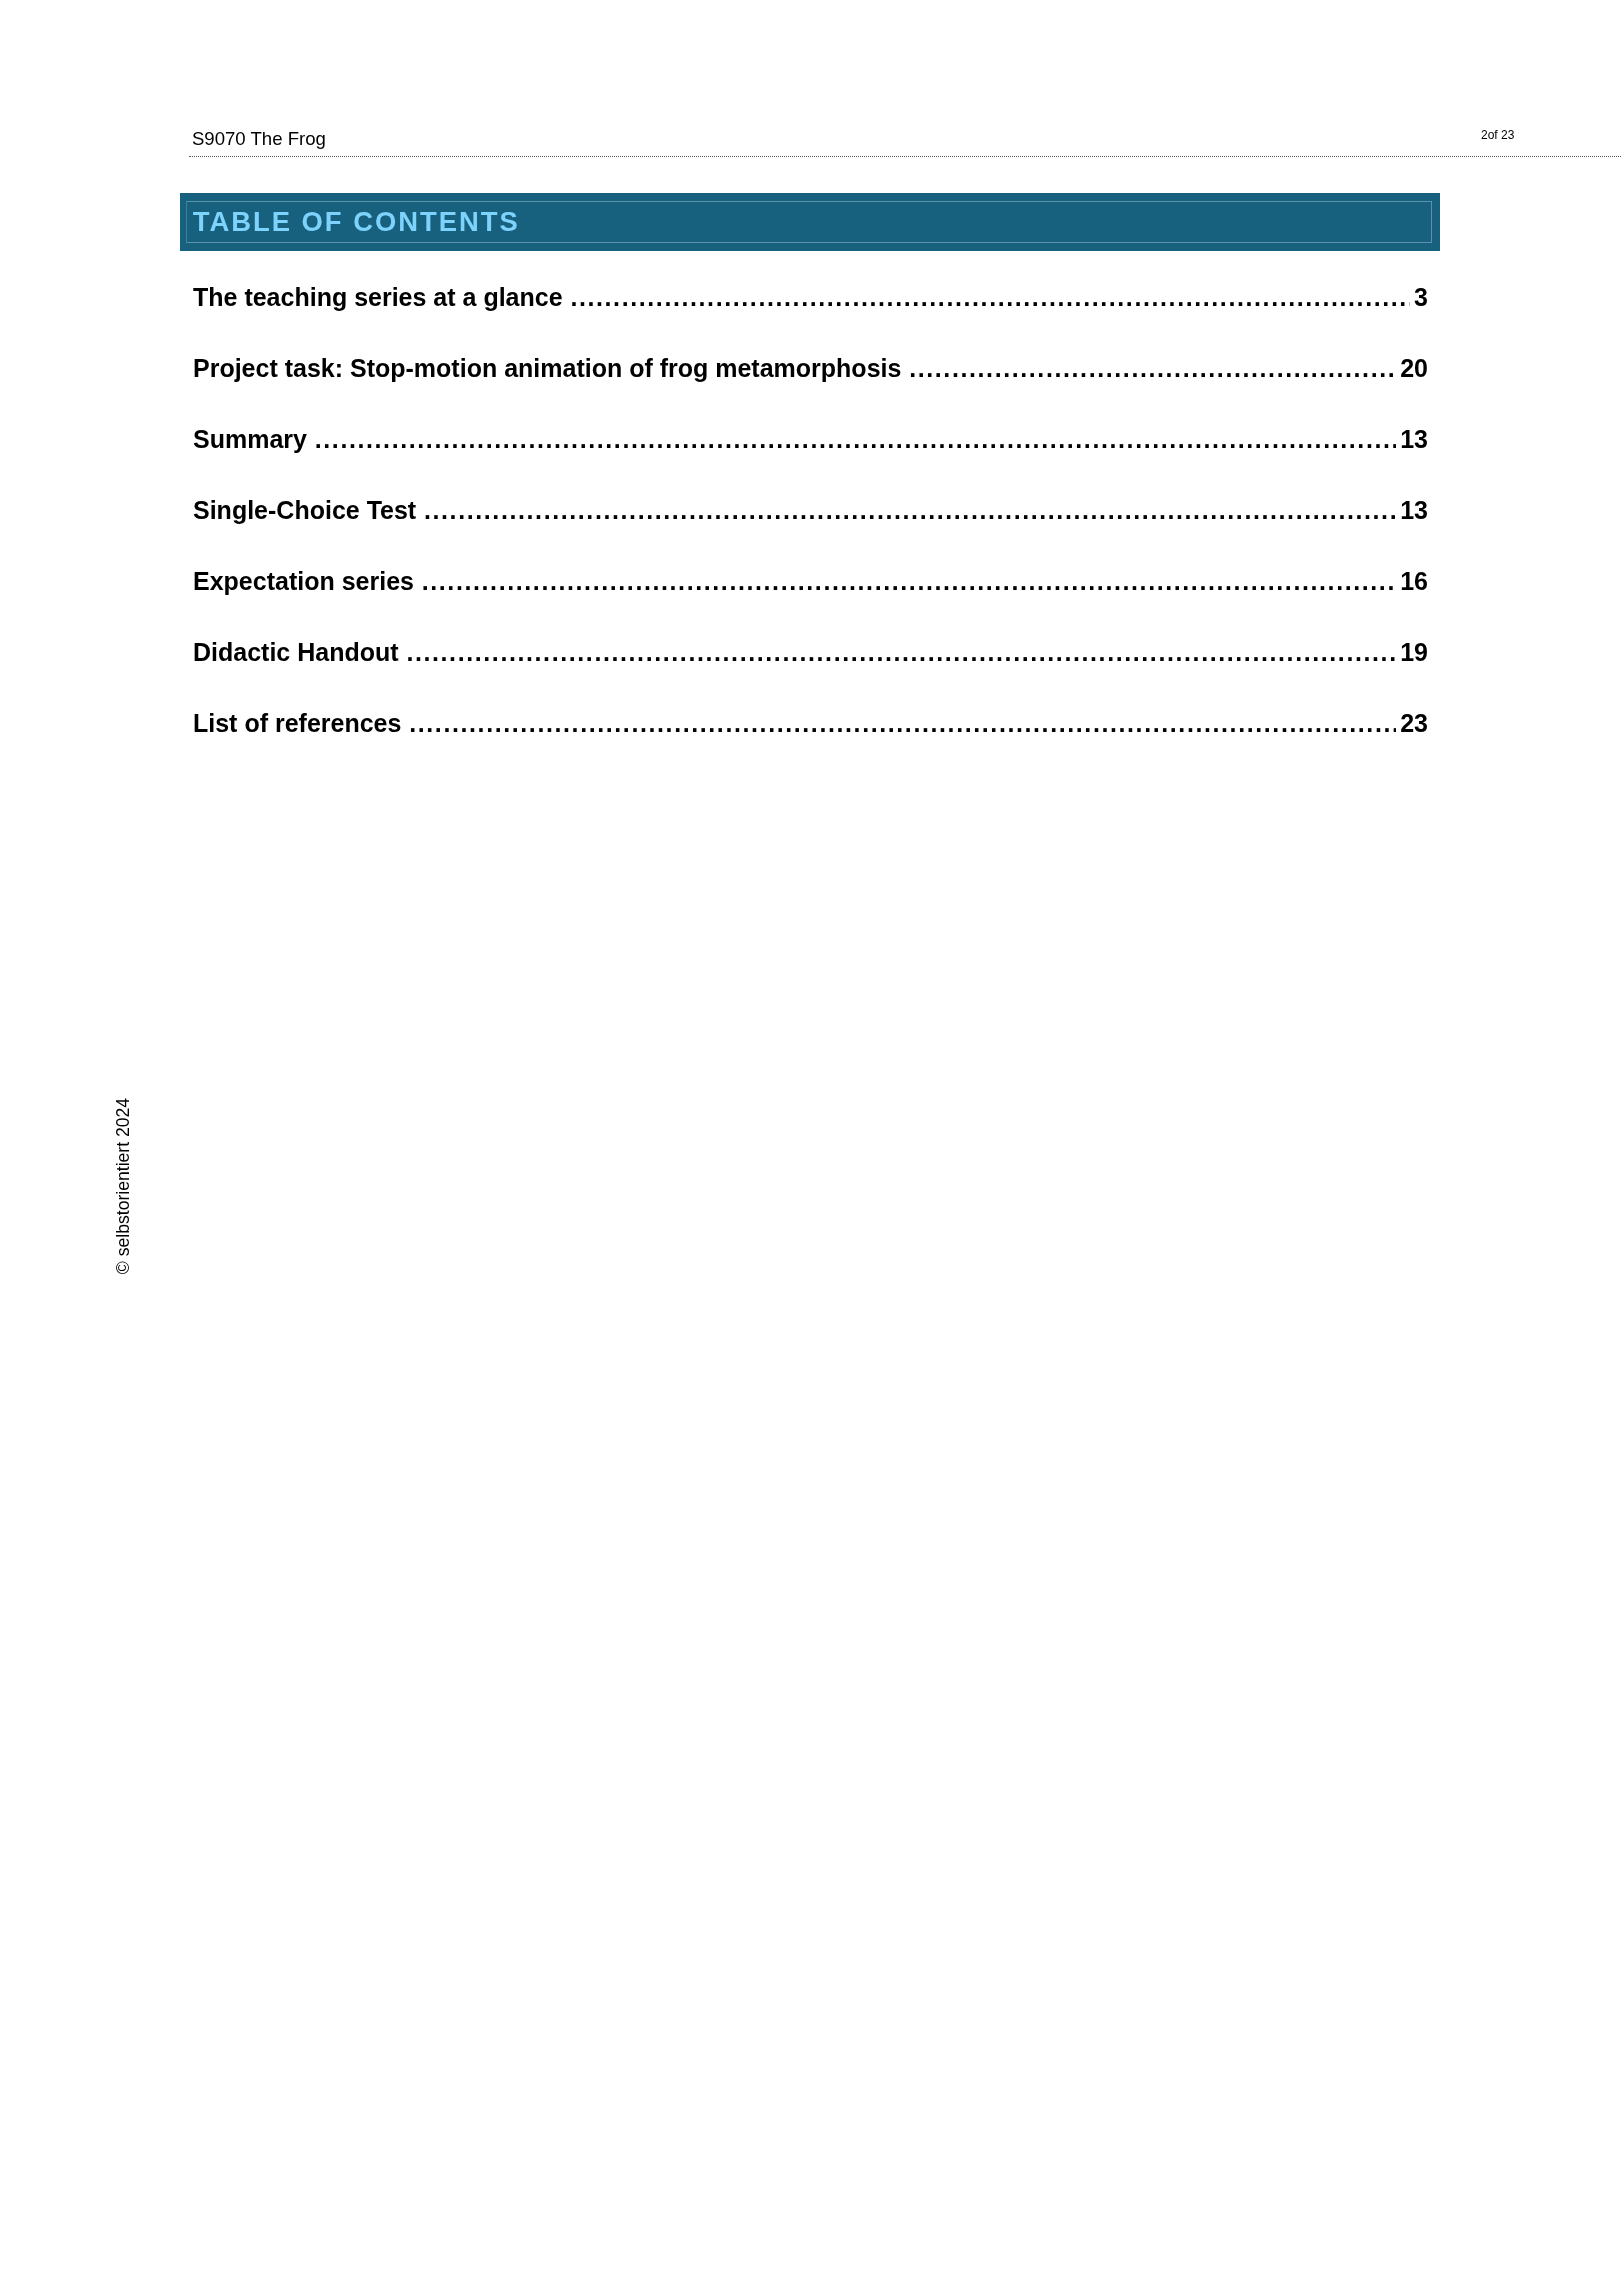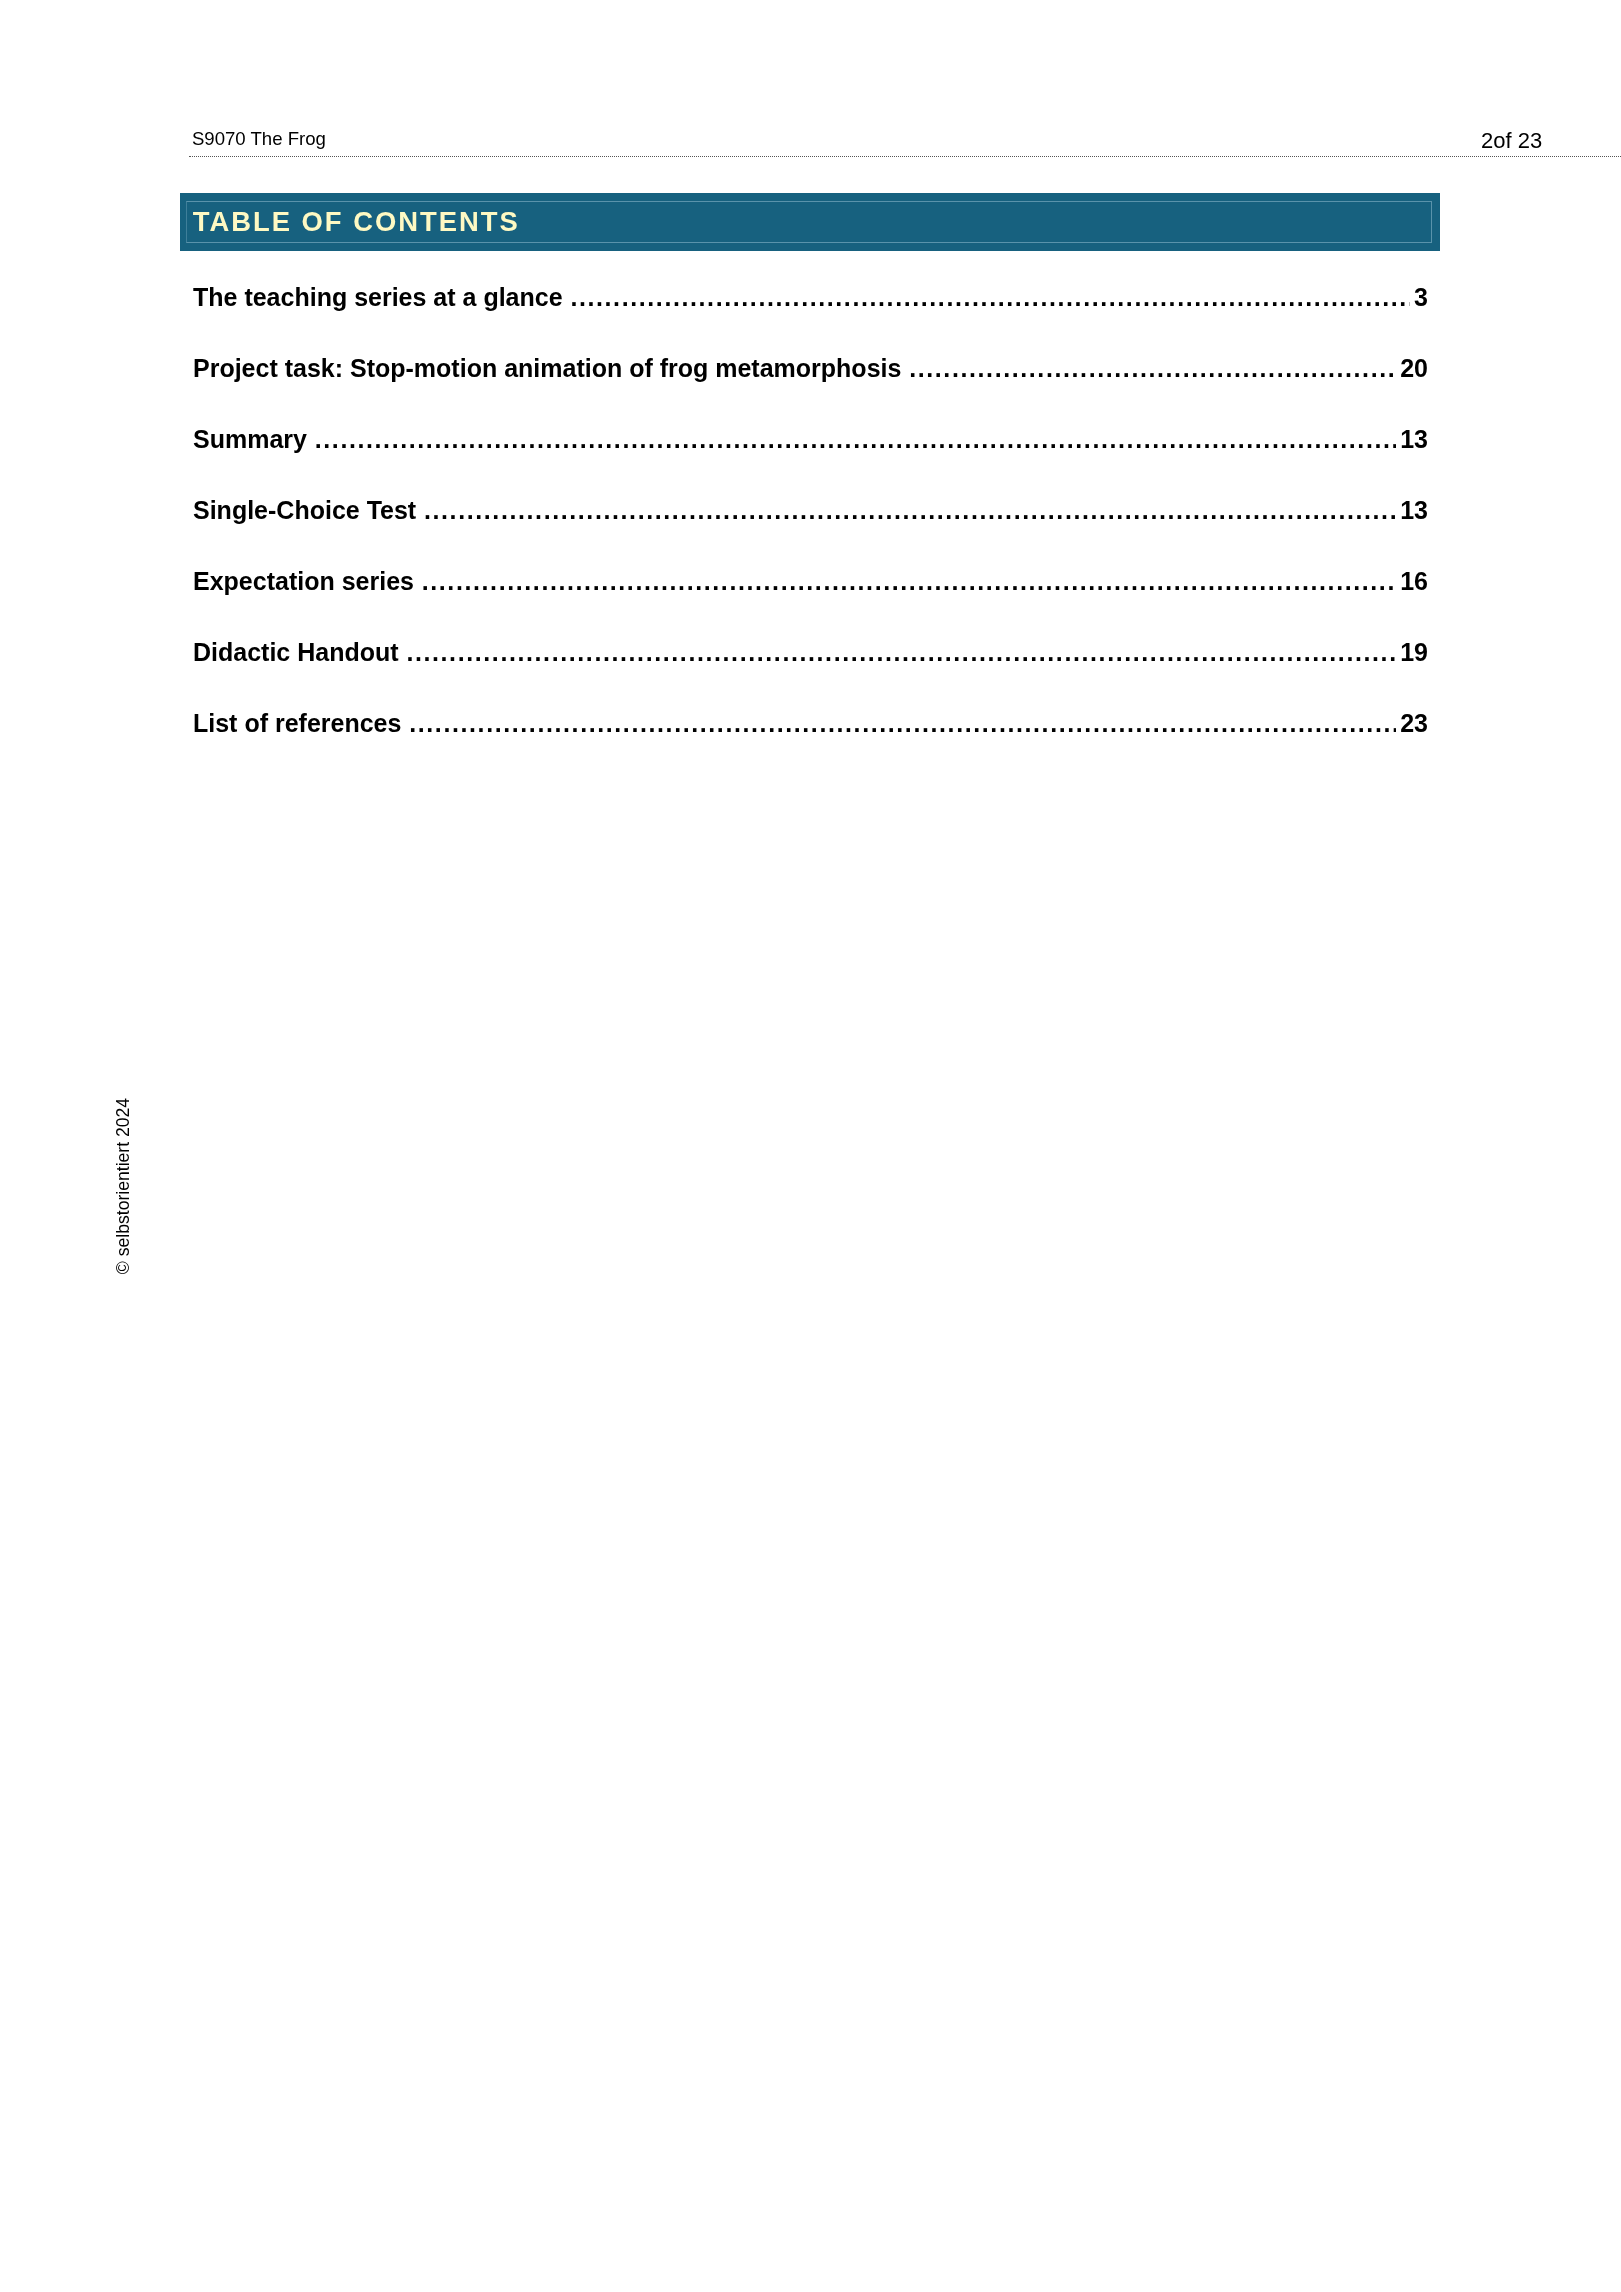--- a/index.html
+++ b/index.html
@@ -1,27 +1,27 @@
 <!DOCTYPE html>
 <html><head>
 <meta charset="utf-8">
 <style>
   html, body { margin: 0; padding: 0; background: #ffffff; }
   body { width: 1621px; height: 2293px; position: relative; overflow: hidden;
          font-family: "Liberation Sans", sans-serif; color: #000; }
   .page-header { position: absolute; left: 189px; top: 127px; width: 1432px; height: 29px;
                  border-bottom: 1px dotted #555; }
   .doc-title { position: absolute; left: 2.9px; top: 1px; font-size: 18.6px; font-family: "Liberation Sans", sans-serif; }
-  .page-num { position: absolute; left: 1292px; top: 1px; font-size: 22px; }
+  .page-num { position: absolute; left: 1292px; top: 1px; font-size: 12px; }
   .banner { position: absolute; left: 180px; top: 193px; width: 1260px; height: 58px;
             background: #17617f; box-sizing: border-box; }
   .banner-inner { position: absolute; left: 5.9px; right: 7.8px; top: 7.8px; bottom: 7.8px;
                   border-top: 1px solid #5a93ab; border-bottom: 1px solid #5a93ab;
                   border-left: 1px solid #3f7f9a; border-right: 1px solid #5a93ab; }
-  .banner-title { position: absolute; left: 12.7px; top: 12.7px; color: #fef9c3; font-weight: bold;
+  .banner-title { position: absolute; left: 12.7px; top: 12.7px; color: #7dd3fc; font-weight: bold;
                   font-size: 27.4px; letter-spacing: 2px; }
   .toc { position: absolute; left: 193px; top: 283px; width: 1235px; }
   .toc-row { display: flex; align-items: baseline; height: 71px; font-size: 25px; font-weight: bold; }
   .toc-label { white-space: nowrap; padding-right: 7.8px; }
   .toc-dots { flex: 1; overflow: hidden; white-space: nowrap; letter-spacing: 1.6px; }
   .toc-dots::after { content: "........................................................................................................................................................................................................"; }
   .toc-page { white-space: nowrap; padding-left: 3.9px; min-width: 13.7px; text-align: right; }
   .copyright { position: absolute; left: 123px; top: 1186px; transform: translate(-50%, -50%) rotate(-90deg);
                font-size: 17.6px; white-space: nowrap; }
 </style>

